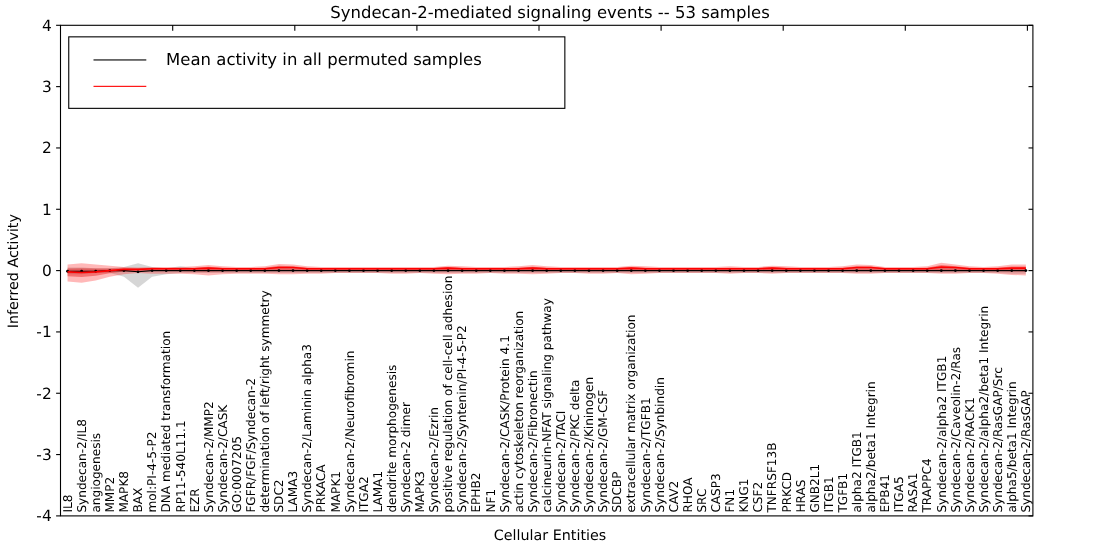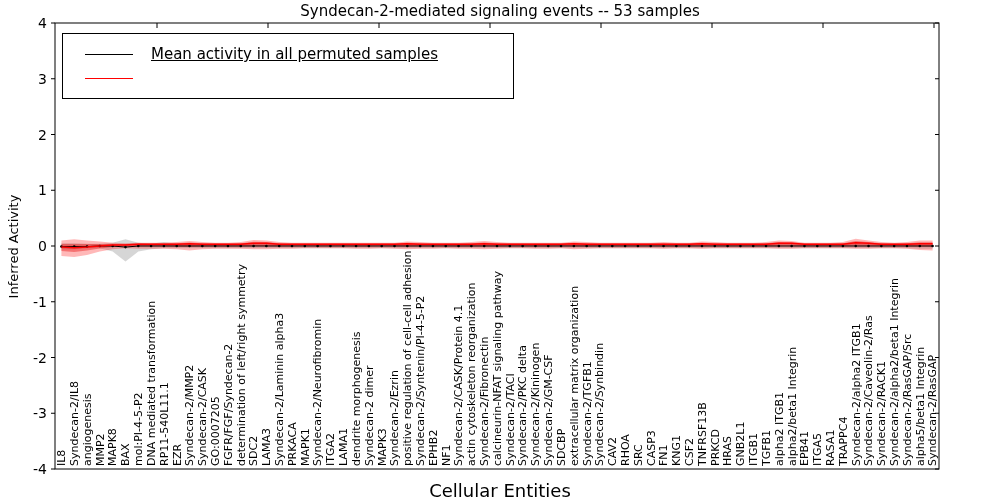--- a/index.html
+++ b/index.html
@@ -3,23 +3,23 @@
 <meta charset="utf-8">
 <style>
   html,body{margin:0;padding:0;background:#ffffff;}
   #figure{position:relative;width:1000px;height:500px;background:#ffffff;
           font-family:"DejaVu Sans","Liberation Sans",sans-serif;overflow:hidden;}
   #title{position:absolute;top:2px;left:0;width:1000px;text-align:center;
          font-size:15px;color:#000;}
   #ylabel{position:absolute;left:-52px;top:239px;width:130px;text-align:center;
           transform:rotate(-90deg);font-size:13px;color:#000;}
   #xlabel{position:absolute;top:480px;left:0;width:1000px;text-align:center;
-          font-size:18px;color:#000;}
+          font-size:13px;color:#000;}
   #legend{position:absolute;left:62px;top:33px;width:452px;background:#ffffff;
-          border:1.5px solid #000;box-sizing:border-box;padding:8px 10px;text-decoration:underline;}
+          border:1.5px solid #000;box-sizing:border-box;padding:8px 10px;}
   .legend-row{display:flex;align-items:center;height:24px;}
   .legend-line{width:48px;height:0;border-top:1.6px solid #000;margin:0 18px 0 12px;}
   .legend-label{font-size:15px;color:#000;white-space:nowrap;}
   svg{position:absolute;left:0;top:0;}
   svg text{font-family:"DejaVu Sans","Liberation Sans",sans-serif;}
 </style>
 </head>
 <body>
 
 <div id="figure">

